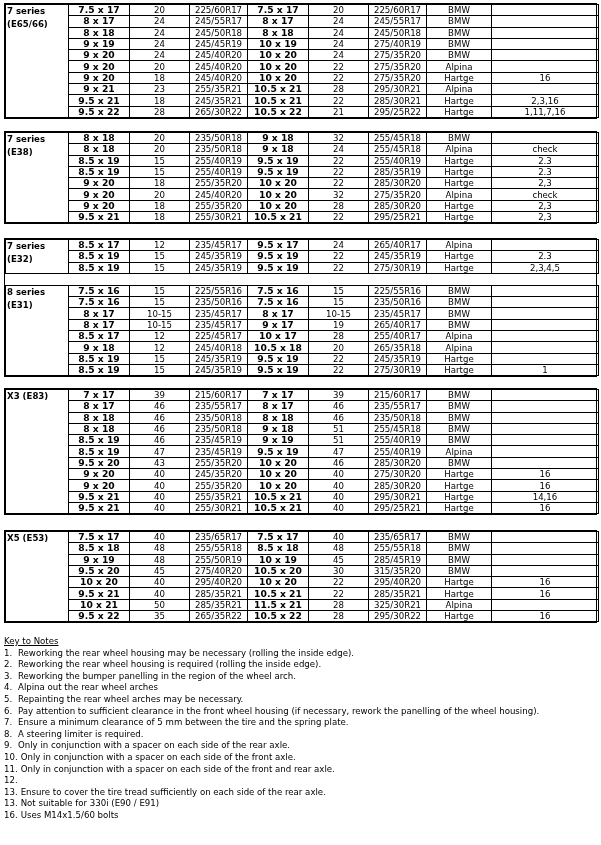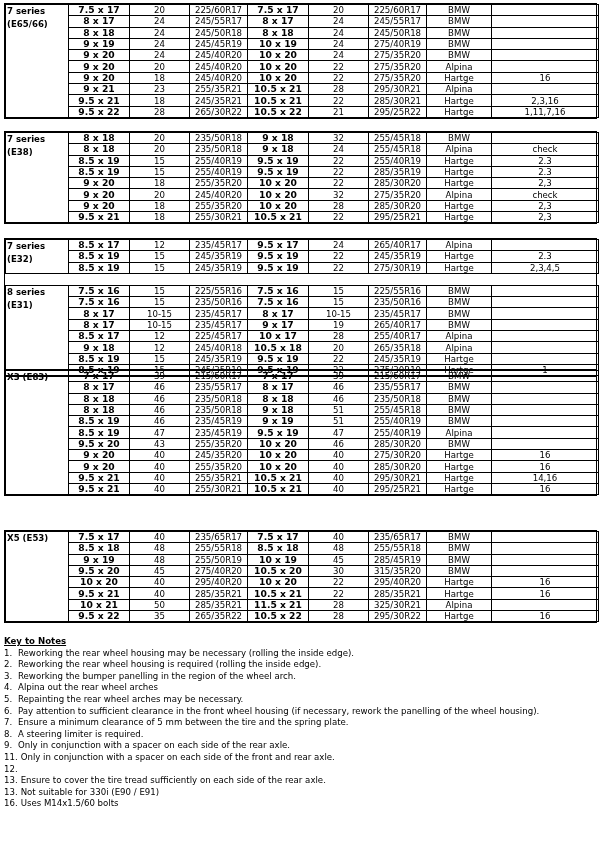--- a/index.html
+++ b/index.html
@@ -30,21 +30,21 @@
     text-align: left; vertical-align: top; font-weight: bold;
     padding-left: 1px; white-space: normal; line-height: 13px;
     border-right: 1.5px solid #000;
   }
   td.size { font-weight: bold; font-size: 9.2px; }
   tr.spacer td { height: 11px; border-left: none; border-right: none; }
   .notes {
     position: absolute; left: 4px; top: 636px; width: 595px;
     font-size: 8.6px; line-height: 11.6px;
   }
-  .notes-title { font-weight: bold; text-decoration: underline; }
+  .notes-title { font-weight: normal; text-decoration: underline; }
   .note-item { display: flex; }
   .note-num { width: 14px; flex: none; }
   .note-num.wide { width: auto; margin-right: 3px; }
 </style>
 </head>
 <body>
 
 <div class="section" style="top:3px;">
     <table>
       <colgroup>
@@ -398,21 +398,21 @@
           <td>245/35R19</td>
           <td class="size">9.5 x 19</td>
           <td>22</td>
           <td>275/30R19</td>
           <td>Hartge</td>
           <td>1</td>
         </tr>
       </tbody>
     </table>
   </div>
-<div class="section" style="top:369px;">
+<div class="section" style="top:388px;">
     <table>
       <colgroup>
         <col style="width: 63px;">
         <col style="width: 61px;">
         <col style="width: 60px;">
         <col style="width: 58px;">
         <col style="width: 61px;">
         <col style="width: 60px;">
         <col style="width: 58px;">
         <col style="width: 65px;">
@@ -671,20 +671,24 @@
       </div>
       <div class="note-item">
         <span class="note-num">8.</span>
         <span>A steering limiter is required.</span>
       </div>
       <div class="note-item">
         <span class="note-num">9.</span>
         <span>Only in conjunction with a spacer on each side of the rear axle.</span>
       </div>
       <div class="note-item">
+        <span class="note-num wide">10.</span>
+        <span>Only in conjunction with a spacer on each side of the front axle.</span>
+      </div>
+      <div class="note-item">
         <span class="note-num wide">11.</span>
         <span>Only in conjunction with a spacer on each side of the front and rear axle.</span>
       </div>
       <div class="note-item">
         <span class="note-num wide">12.</span>
       </div>
       <div class="note-item">
         <span class="note-num wide">13.</span>
         <span>Ensure to cover the tire tread sufficiently on each side of the rear axle.</span>
       </div>

